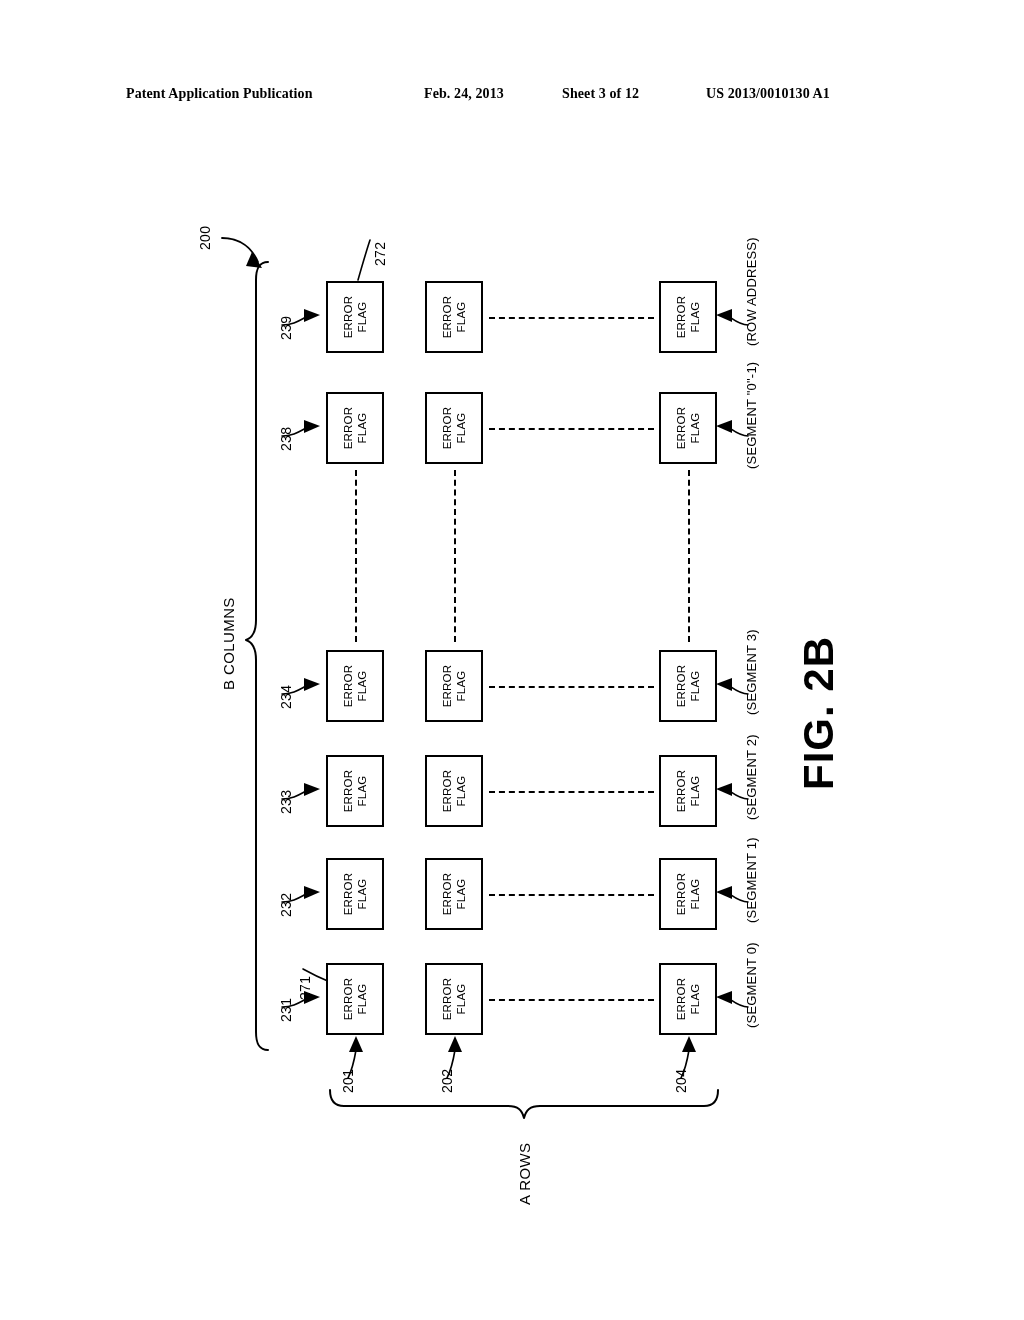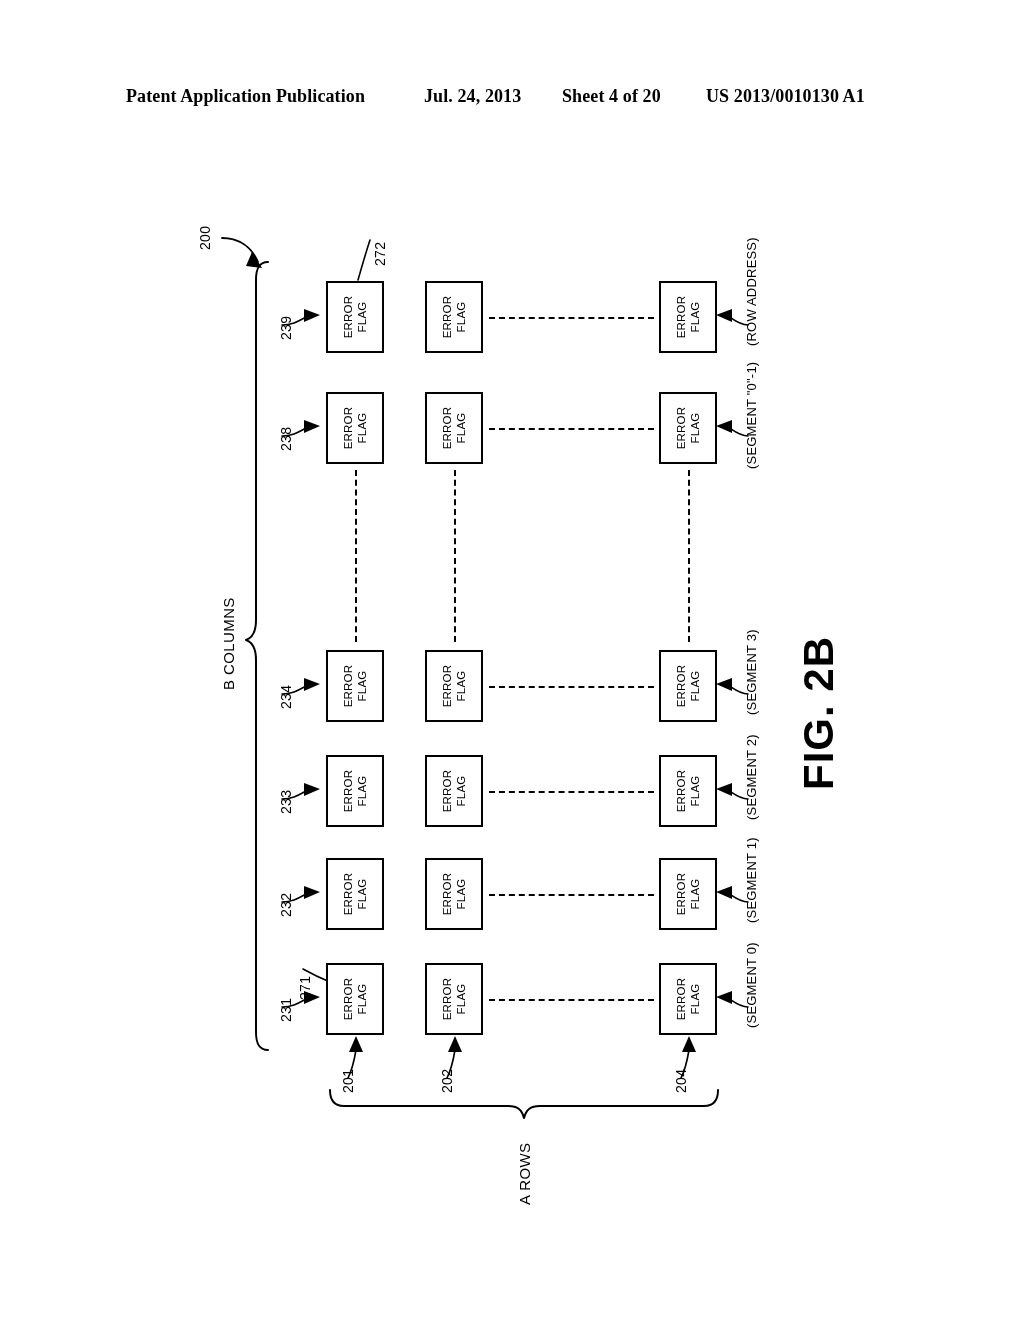--- a/index.html
+++ b/index.html
@@ -18,21 +18,21 @@
 
   
   #pub-header {
     position: absolute;
     top: 86px;
     left: 0;
     width: 1024px;
     height: 28px;
     font-family: "Liberation Serif", serif;
     font-weight: bold;
-    font-size: 18px;
+    font-size: 14px;
     letter-spacing: 0.1px;
     white-space: nowrap;
   }
   #pub-header .h-pub   { position: absolute; left: 126px; top: 0; }
   #pub-header .h-date  { position: absolute; left: 424px; top: 0; }
   #pub-header .h-sheet { position: absolute; left: 562px; top: 0; }
   #pub-header .h-num   { position: absolute; left: 706px; top: 0; }
 
   
   #figure-canvas {
@@ -114,22 +114,22 @@
     width: 1024px;
     height: 1320px;
     pointer-events: none;
   }
 </style>
 </head>
 <body>
 
 <div id="pub-header">
   <span class="h-pub">Patent Application Publication</span>
-  <span class="h-date">Jul. 24, 2013</span>
-  <span class="h-sheet">Sheet 4 of 20</span>
+  <span class="h-date">Feb. 24, 2013</span>
+  <span class="h-sheet">Sheet 3 of 12</span>
   <span class="h-num">US 2013/0010130 A1</span>
 </div>
 
 <div id="figure-canvas">
 
   <svg class="overlay" viewBox="0 0 1024 1320" xmlns="http://www.w3.org/2000/svg">
     <g fill="none" stroke="#000" stroke-width="2" stroke-linecap="round" stroke-linejoin="round">
 
       <path d="M 222,238 C 240,238 252,248 258,262" stroke-width="1.8"></path>
       <path d="M 252,252 L 262,268 L 246,266 Z" fill="#000" stroke="none"></path>

